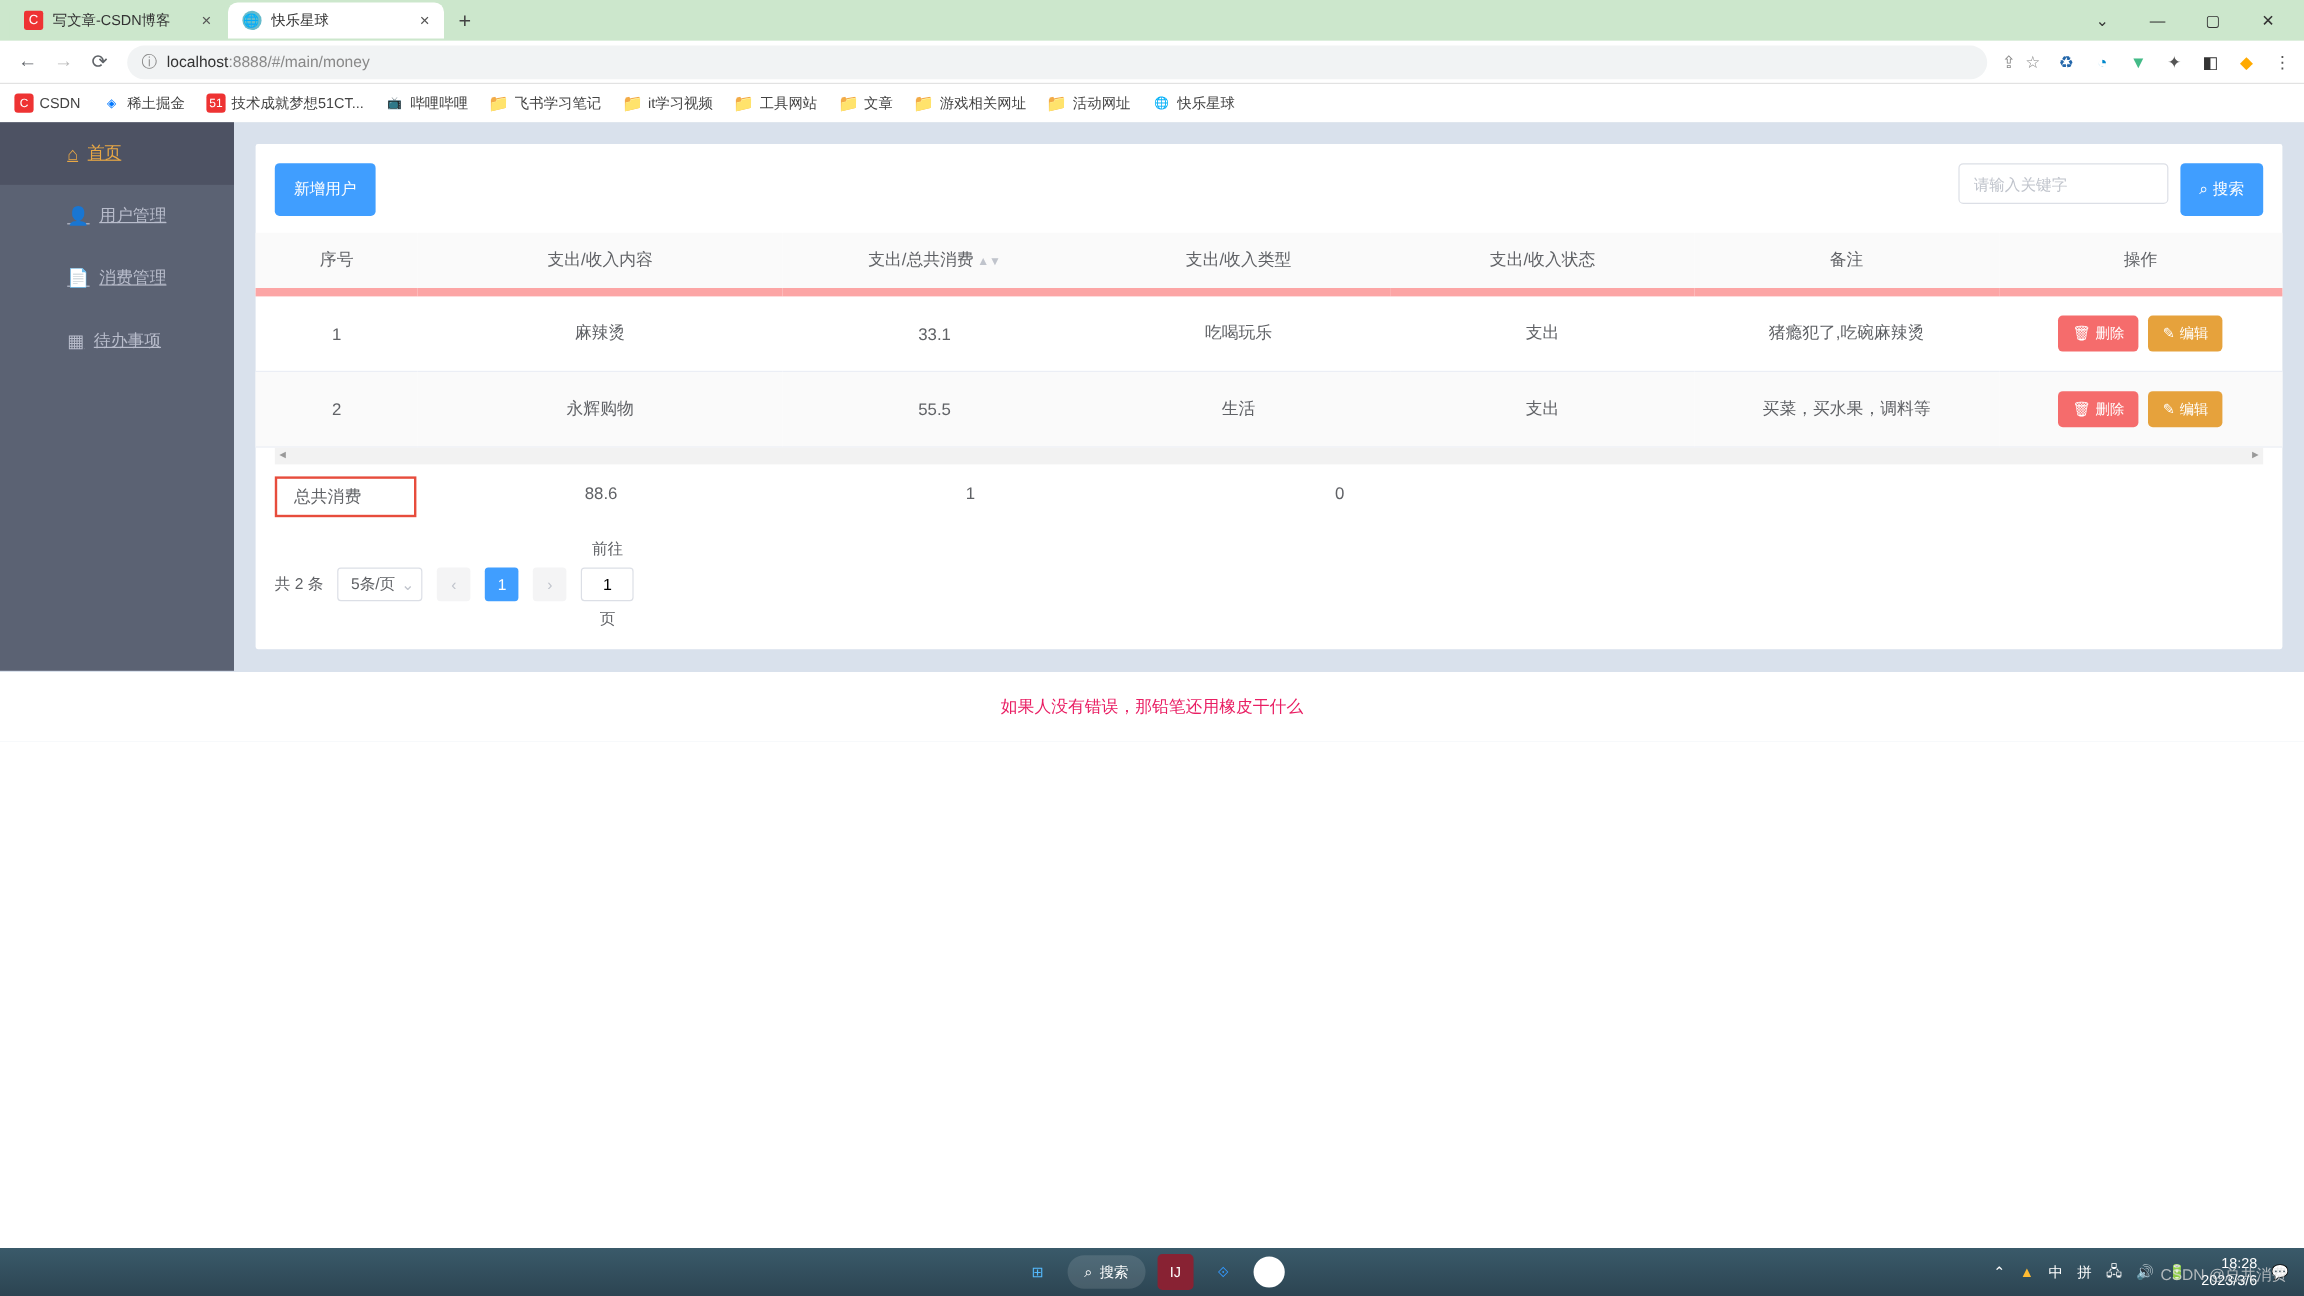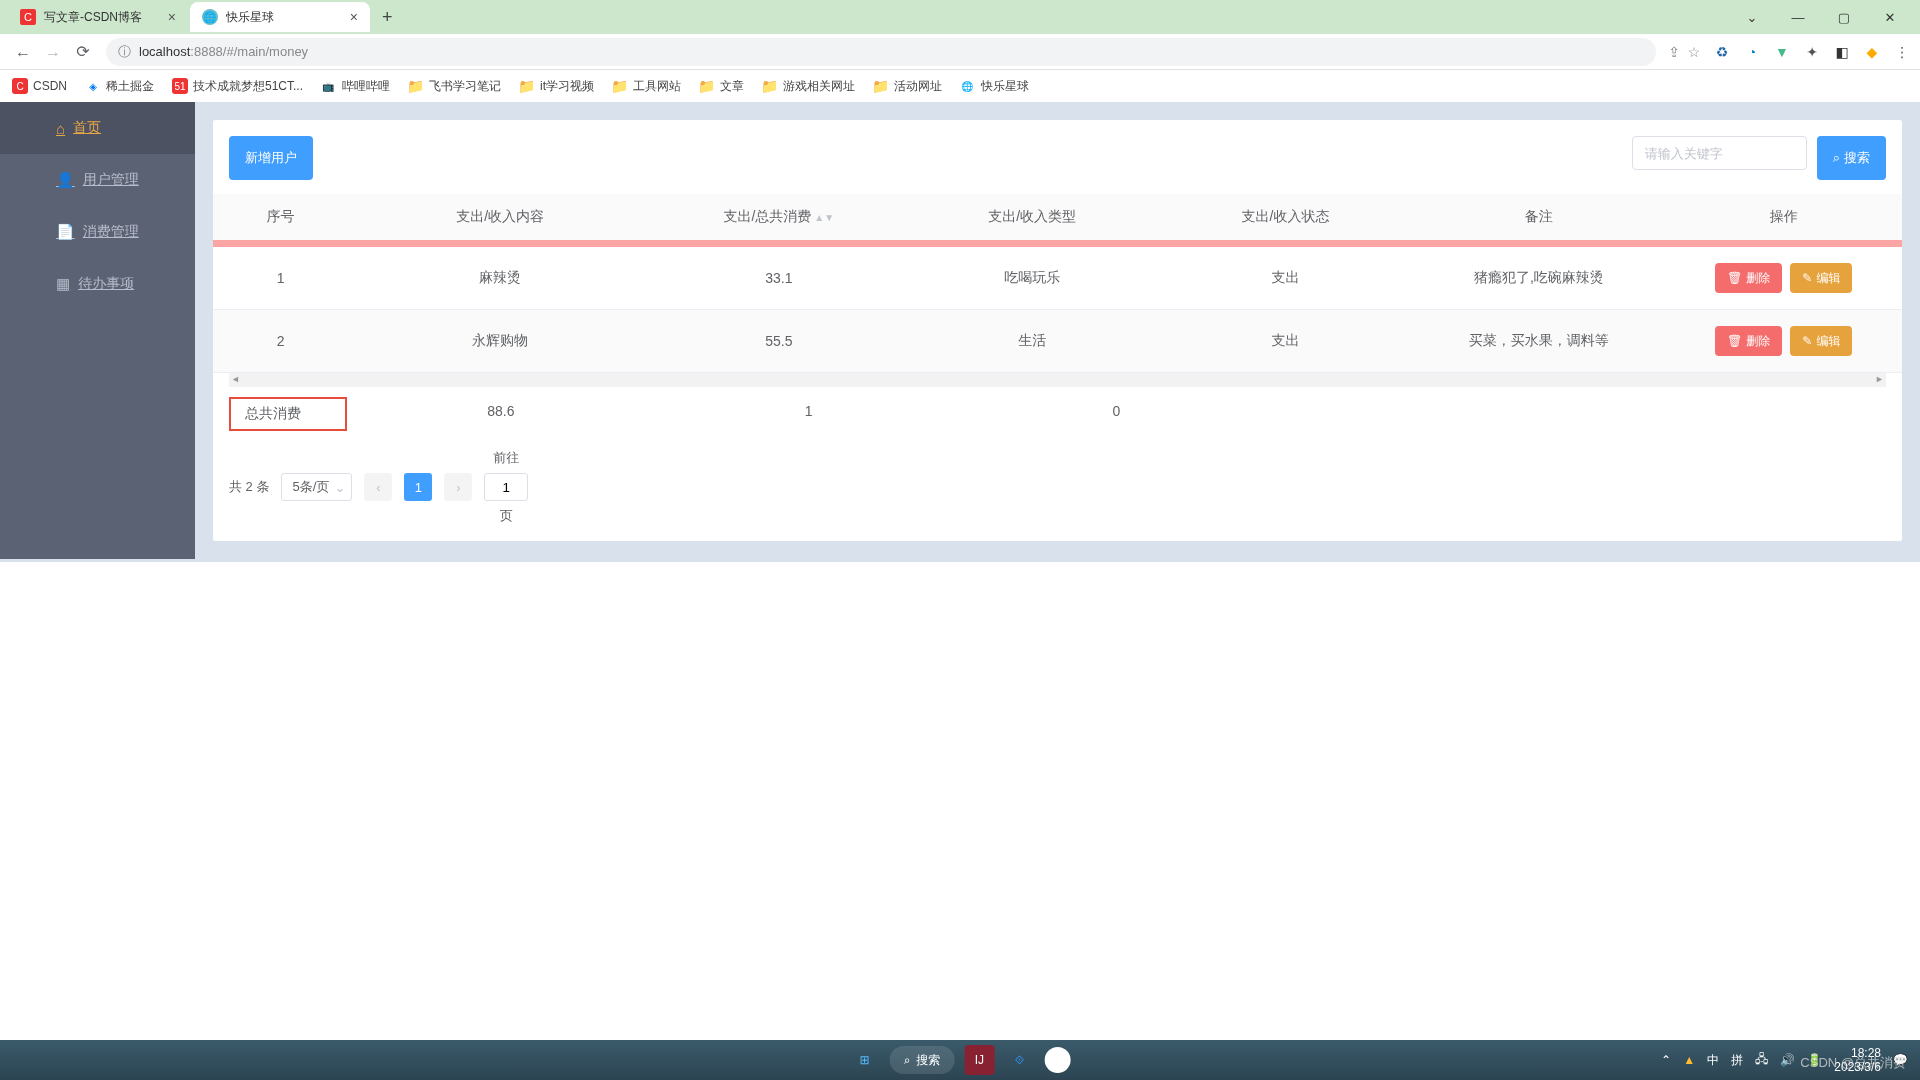--- a/index.html
+++ b/index.html
@@ -278,20 +278,21 @@
           <span class="pg-btn">›</span>
           <span class="pg-jump">
             <span>前往</span>
             <input value="1" style="">
             <span>页</span>
           </span>
         </div>
       </div>
     </div>
   </div>
+  <div class="footer-quote">如果人没有错误，那铅笔还用橡皮干什么</div>
 </div>
 
 <div class="taskbar">
   <div class="tb-center">
     <span class="tb-icon" style="color:#5bf">⊞</span>
     <span class="tb-search">
       <span>⌕</span>
       <span>搜索</span>
     </span>
     <span class="tb-icon" style="background:#823;border-radius:4px">IJ</span>

